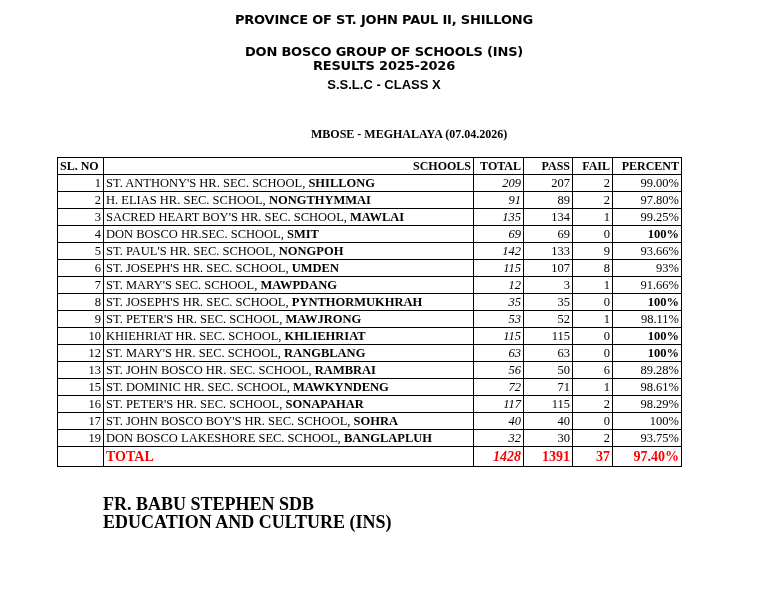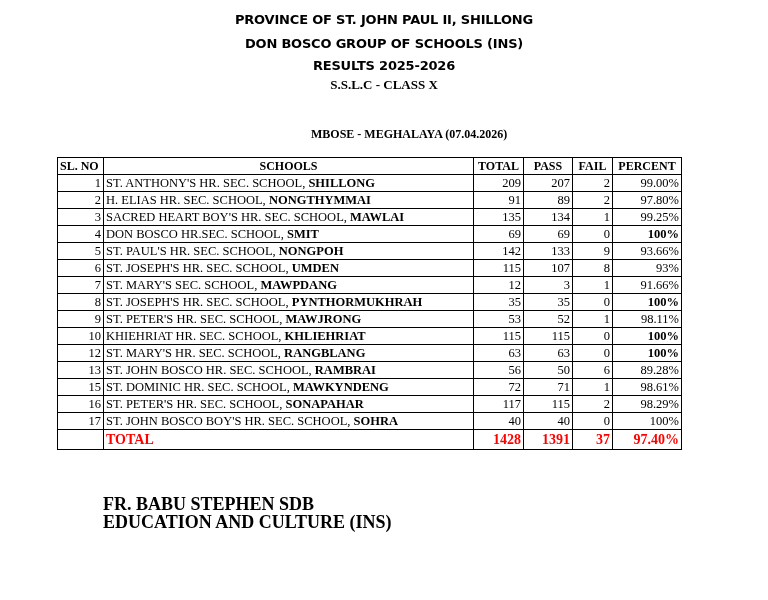--- a/index.html
+++ b/index.html
@@ -1,38 +1,38 @@
 <!DOCTYPE html>
 <html><head>
 <meta charset="utf-8">
 <style>
   html, body { margin:0; padding:0; background:#fff; }
   body { width:768px; height:600px; position:relative; overflow:hidden; }
   .title { position:absolute; left:0; width:768px; text-align:center; font-family:"DejaVu Sans", sans-serif; font-weight:bold; color:#000000; font-size:13px; letter-spacing:-0.2px; }
-  .subtitle { position:absolute; left:0; width:768px; text-align:center; font-family:Liberation Serif, serif; font-weight:bold; color:#000; font-size:13px; }
+  .subtitle { position:absolute; left:0; width:768px; text-align:center; font-family:Liberation Sans, sans-serif; font-weight:bold; color:#000; font-size:13px; }
   .board { position:absolute; left:311px; top:93px; font-family:"Liberation Serif", serif; font-weight:bold; font-size:12px; color:#000;margin-top:34px; }
   table { position:absolute; left:57px; top:109px; border-collapse:collapse; font-family:"Liberation Serif", serif; font-size:12.5px; color:#000;margin-top:48px; }
   td, th { border:1.5px solid #000; padding:0 2px; height:16px; line-height:16px; white-space:nowrap; }
-  th { font-weight:bold; font-size:12px; }
+  th { font-weight:bold; font-size:12px;text-align:right; }
   td.num { text-align:right; }
   td.sl { width:41px; text-align:right; }
   td.school { width:365px; text-align:left; }
-  td.c-total { width:45px; }
+  td.c-total { width:45px;font-style:italic; }
   td.c-pass { width:44px; }
   td.c-fail { width:35px; }
   td.c-pct { width:64px; }
   .b { font-weight:bold; }
   tr.total-row td { height:19px; line-height:19px; color:#ff0000; font-weight:bold; font-size:14px; }
   .footer { position:absolute; left:103px; font-family:"Liberation Serif", serif; font-weight:bold; font-size:18px; color:#000; }
 </style>
 </head>
 <body>
 
 <div class="title" style="top:12px;">PROVINCE OF ST. JOHN PAUL II, SHILLONG</div>
-<div class="title" style="top:36px;">DON BOSCO GROUP OF SCHOOLS (INS)</div>
+<div class="title" style="top:44px;">DON BOSCO GROUP OF SCHOOLS (INS)</div>
 <div class="title" style="top:58px;">RESULTS 2025-2026</div>
 <div class="subtitle" style="top:77px;">S.S.L.C - CLASS X</div>
 <div class="board">MBOSE - MEGHALAYA (07.04.2026)</div>
 
 <table>
   <thead>
     <tr>
       <th style="text-align:left;">SL. NO</th>
       <th>SCHOOLS</th>
       <th>TOTAL</th>
@@ -155,20 +155,28 @@
         <td class="num c-pct">98.29%</td>
       </tr>
       <tr>
         <td class="num sl">17</td>
         <td class="school"><span>ST. JOHN BOSCO BOY'S HR. SEC. SCHOOL, </span><span class="b">SOHRA</span></td>
         <td class="num c-total">40</td>
         <td class="num c-pass">40</td>
         <td class="num c-fail">0</td>
         <td class="num c-pct">100%</td>
       </tr>
+      <tr>
+        <td class="num sl">19</td>
+        <td class="school"><span>DON BOSCO LAKESHORE SEC. SCHOOL, </span><span class="b">BANGLAPLUH</span></td>
+        <td class="num c-total">32</td>
+        <td class="num c-pass">30</td>
+        <td class="num c-fail">2</td>
+        <td class="num c-pct">93.75%</td>
+      </tr>
     </tbody>
   <tfoot>
     <tr class="total-row">
       <td class="sl"></td>
       <td class="school">TOTAL</td>
       <td class="num c-total">1428</td>
       <td class="num c-pass">1391</td>
       <td class="num c-fail">37</td>
       <td class="num c-pct">97.40%</td>
     </tr>

